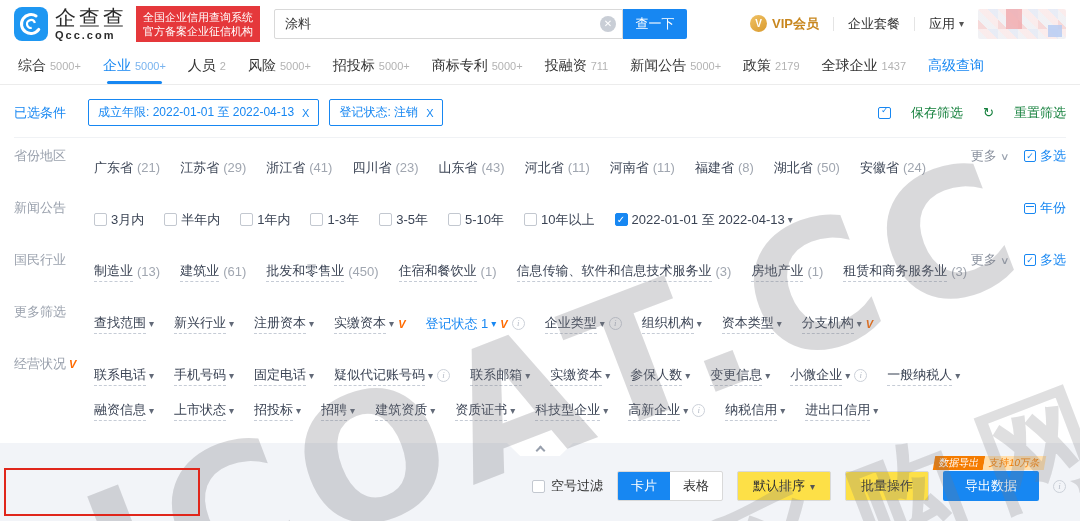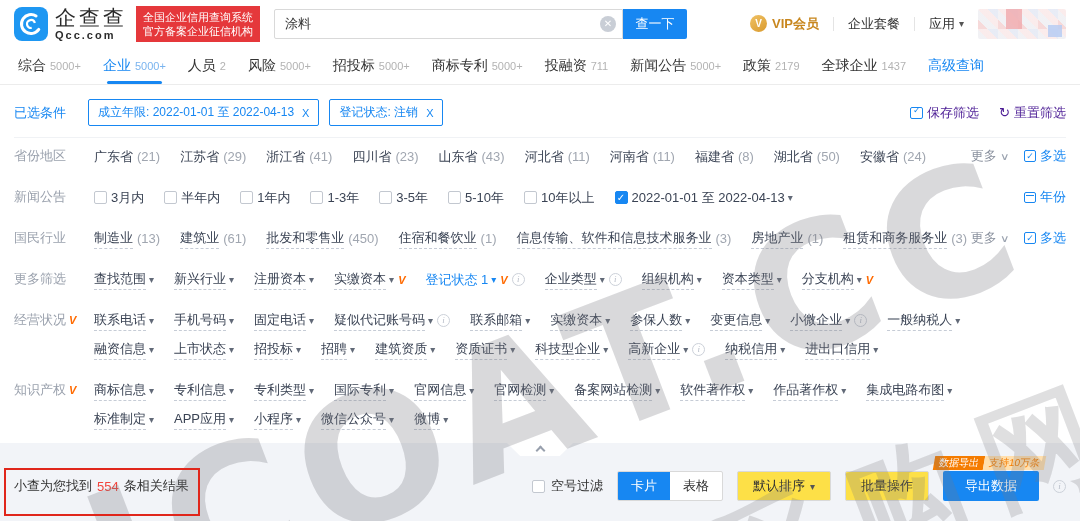--- a/index.html
+++ b/index.html
@@ -38,29 +38,29 @@
   .tab.active::after { content:""; position:absolute; left:4px; right:4px; bottom:0; height:3px; background:#1787f2; border-radius:2px; }
   .tab.bluelink { color:#1787f2; }
 
   
   .panel { position:absolute; top:85px; left:0; right:0; height:358px; background:#fff; padding:8px 14px 0; overflow:hidden; z-index:5; }
   .selrow { display:flex; align-items:center; gap:10px; padding:6px 0 11px; border-bottom:1px solid #f0f2f5;justify-content:space-between; }
   .sel-label { color:#1787f2; font-size:13px; flex:none; width:64px; }
   .seltag { border:1px solid #1787f2; color:#1787f2; font-size:12px; padding:4px 9px; border-radius:2px; display:flex; align-items:center; gap:8px; cursor:pointer; white-space:nowrap; }
   .seltag .tx { font-size:11px; }
   .sel-actions { margin-left:auto; display:flex; gap:20px; }
-  .blue-act { color:#4c1d95; font-size:13px; display:flex; align-items:center; gap:4px; cursor:pointer; }
+  .blue-act { color:#15803d; font-size:13px; display:flex; align-items:center; gap:20px; cursor:pointer; }
   .save-ic { width:13px; height:12px; border:1px solid #1787f2; border-radius:2px; position:relative; }
   .save-ic::after { content:"✓"; position:absolute; left:2px; top:-3px; font-size:9px; color:#1787f2; }
   .reset-ic { font-size:13px; line-height:12px; }
 
   .frow { display:flex; padding:6px 0 5px; align-items:flex-start; }
   .flabel { flex:none; width:64px; margin-right:16px; color:#9aa1ad; font-size:13px; padding-top:3px; display:flex; align-items:center; gap:3px; }
   .flines { flex:1; min-width:0; }
-  .fline { display:flex; column-gap:20px; align-items:center; height:23px; margin:1px 0 6px; white-space:nowrap; }
+  .fline { display:flex; column-gap:20px; align-items:center; height:23px; margin:12px 0 6px; white-space:nowrap; }
   .fright { flex:none; margin-left:10px; display:flex; gap:16px; align-items:center; padding-top:3px; }
 
   .fitem { display:inline-flex; align-items:center; gap:4px; font-size:13px; color:#3a4354; cursor:pointer; white-space:nowrap; }
   .fitem .t.dash { border-bottom:1px dashed #c6ccd6; padding-bottom:1px; }
   .fitem .cnt { color:#a0a6b0; }
   .fitem .caret { font-size:10px; color:#626a78; margin-left:-1px; }
   .fitem.blue, .fitem.blue .caret { color:#1787f2; }
   .vipmark { color:#ff6a00; font-weight:900; font-size:11px; font-style:italic; }
   .info { width:13px; height:13px; border:1px solid #ccd1d9; border-radius:50%; color:#b8bec9; font-size:9px; line-height:11px; text-align:center; font-style:italic; font-family:"Liberation Serif",serif; }
   .chev { font-size:10px; color:#9aa2af; transform:scaleX(1.3); }
@@ -588,25 +588,20 @@
       </div>
       <div class="frow"></div>
     </div>
 </div>
 
 <div class="strip">
   <div class="notch">
       <span class="up-chev"></span>
     </div>
   <div class="strip-inner">
-    <div class="results">
-      <span>小查为您找到</span>
-      <span class="num">554</span>
-      <span>条相关结果</span>
-    </div>
     <div class="strip-controls">
       <span class="chk-label">
         <span class="cb"></span>
         <span>空号过滤</span>
       </span>
       <span class="vtoggle">
         <span class="seg on">卡片</span>
         <span class="seg">表格</span>
       </span>
       <button class="wbtn">

